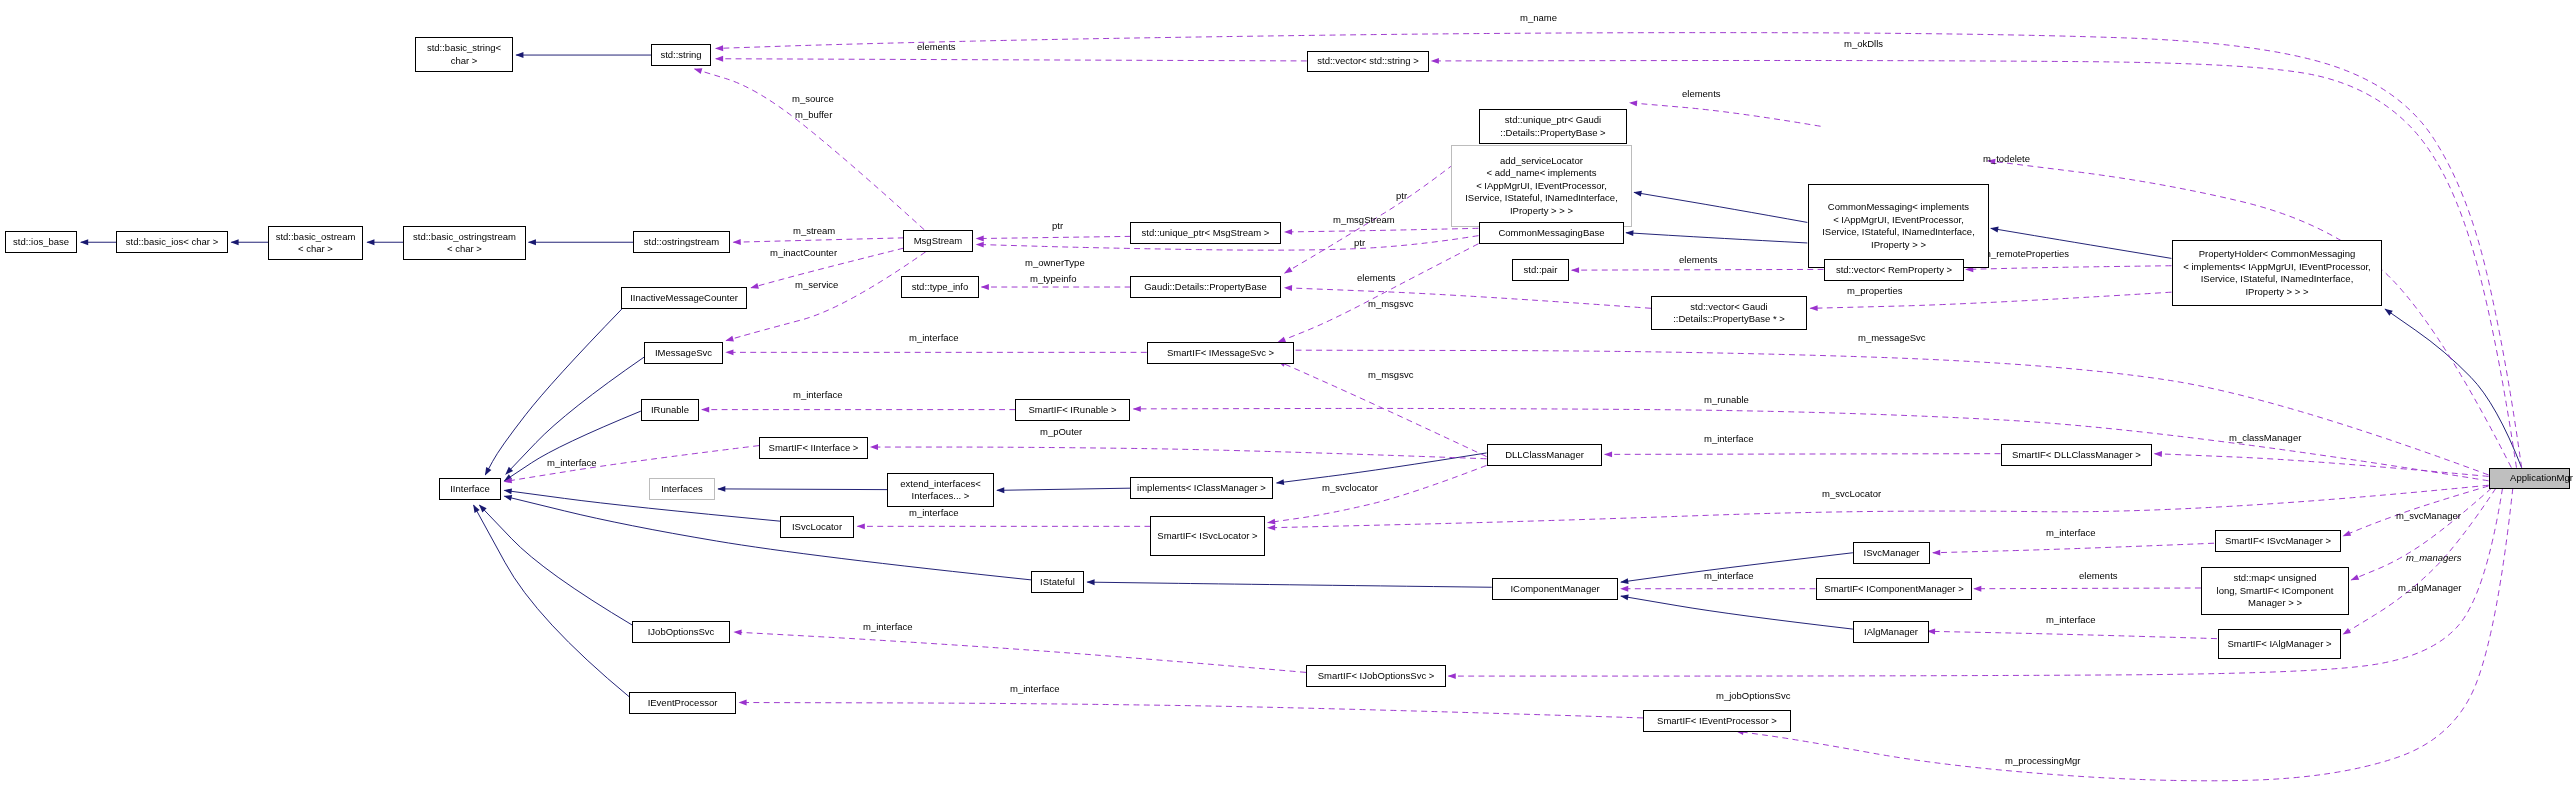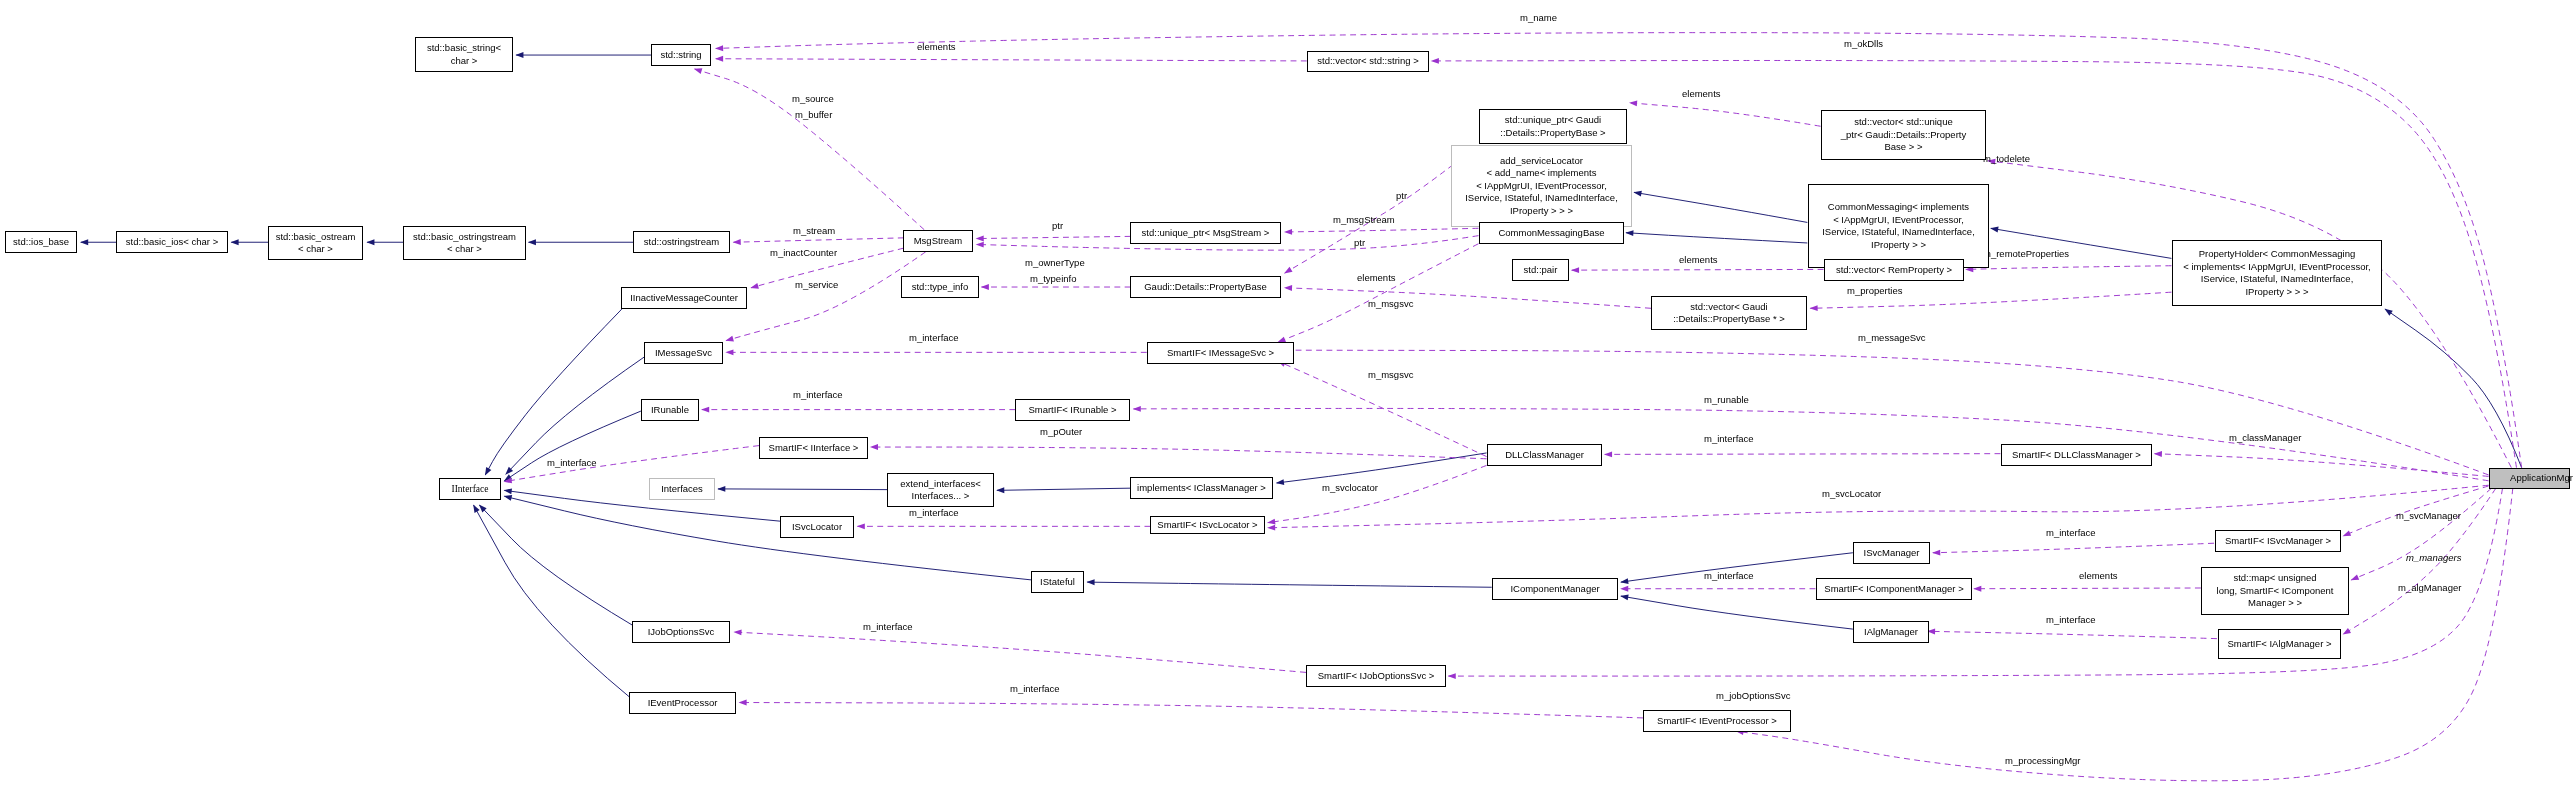--- a/index.html
+++ b/index.html
@@ -142,23 +142,20 @@
 &lt; char &gt;</div>
     <div class="node" style="left: 403px; top: 226px; width: 123px; height: 34px;">std::basic_ostringstream
 &lt; char &gt;</div>
     <div class="node" style="left: 633px; top: 231px; width: 97px; height: 22px;">std::ostringstream</div>
     <div class="node" style="left: 415px; top: 37px; width: 98px; height: 35px;">std::basic_string&lt;
 char &gt;</div>
     <div class="node" style="left: 651px; top: 44px; width: 60px; height: 22px;">std::string</div>
     <div class="node" style="left: 1307px; top: 51px; width: 122px; height: 21px;">std::vector&lt; std::string &gt;</div>
     <div class="node" style="left: 1479px; top: 84px; width: 148px; height: 35px; margin-top: 25px;">std::unique_ptr&lt; Gaudi
 ::Details::PropertyBase &gt;</div>
-    <div class="node" style="left: 1821px; top: 110px; width: 165px; height: 50px;">std::vector&lt; std::unique
-_ptr&lt; Gaudi::Details::Property
-Base &gt; &gt;</div>
     <div class="node template" style="left: 1451px; top: 145px; width: 181px; height: 82px;">add_serviceLocator
 &lt; add_name&lt; implements
 &lt; IAppMgrUI, IEventProcessor,
 IService, IStateful, INamedInterface,
 IProperty &gt; &gt; &gt;</div>
     <div class="node" style="left: 1808px; top: 184px; width: 181px; height: 84px;">CommonMessaging&lt; implements
 &lt; IAppMgrUI, IEventProcessor,
 IService, IStateful, INamedInterface,
 IProperty &gt; &gt;</div>
     <div class="node" style="left: 1479px; top: 222px; width: 145px; height: 22px;">CommonMessagingBase</div>
@@ -173,30 +170,30 @@
     <div class="node" style="left: 621px; top: 287px; width: 126px; height: 22px;">IInactiveMessageCounter</div>
     <div class="node" style="left: 1512px; top: 259px; width: 57px; height: 22px;">std::pair</div>
     <div class="node" style="left: 1824px; top: 259px; width: 140px; height: 22px;">std::vector&lt; RemProperty &gt;</div>
     <div class="node" style="left: 1651px; top: 296px; width: 156px; height: 34px;">std::vector&lt; Gaudi
 ::Details::PropertyBase * &gt;</div>
     <div class="node" style="left: 644px; top: 342px; width: 79px; height: 22px;">IMessageSvc</div>
     <div class="node" style="left: 1147px; top: 342px; width: 147px; height: 22px;">SmartIF&lt; IMessageSvc &gt;</div>
     <div class="node" style="left: 641px; top: 399px; width: 58px; height: 22px;">IRunable</div>
     <div class="node" style="left: 1015px; top: 399px; width: 115px; height: 22px;">SmartIF&lt; IRunable &gt;</div>
     <div class="node" style="left: 759px; top: 437px; width: 109px; height: 22px;">SmartIF&lt; IInterface &gt;</div>
-    <div class="node" style="left: 439px; top: 478px; width: 62px; height: 22px; font-family: Liberation Serif, serif;">IInterface</div>
+    <div class="node" style="left: 439px; top: 478px; width: 62px; height: 22px;">IInterface</div>
     <div class="node template" style="left: 649px; top: 478px; width: 66px; height: 22px;">Interfaces</div>
     <div class="node" style="left: 887px; top: 473px; width: 107px; height: 34px;">extend_interfaces&lt;
 Interfaces... &gt;</div>
     <div class="node" style="left: 1130px; top: 477px; width: 143px; height: 22px;">implements&lt; IClassManager &gt;</div>
     <div class="node" style="left: 1487px; top: 444px; width: 115px; height: 22px;">DLLClassManager</div>
     <div class="node" style="left: 2001px; top: 444px; width: 151px; height: 22px;">SmartIF&lt; DLLClassManager &gt;</div>
     <div class="node highlight" style="left: 2489px; top: 468px; width: 81px; height: 20.6px; padding-left: 24px;">ApplicationMgr</div>
     <div class="node" style="left: 780px; top: 516px; width: 74px; height: 22px;">ISvcLocator</div>
-    <div class="node" style="left: 1150px; top: 516px; width: 115px; height: 18px;">SmartIF&lt; ISvcLocator &gt;</div>
+    <div class="node" style="left: 1150px; top: 516px; width: 115px; height: 40px;">SmartIF&lt; ISvcLocator &gt;</div>
     <div class="node" style="left: 1031px; top: 571px; width: 53px; height: 22px;">IStateful</div>
     <div class="node" style="left: 1492px; top: 578px; width: 126px; height: 22px;">IComponentManager</div>
     <div class="node" style="left: 1816px; top: 578px; width: 156px; height: 22px;">SmartIF&lt; IComponentManager &gt;</div>
     <div class="node" style="left: 1853px; top: 542px; width: 77px; height: 22px;">ISvcManager</div>
     <div class="node" style="left: 2215px; top: 530px; width: 126px; height: 22px;">SmartIF&lt; ISvcManager &gt;</div>
     <div class="node" style="left: 2201px; top: 567px; width: 148px; height: 48px;">std::map&lt; unsigned
 long, SmartIF&lt; IComponent
 Manager &gt; &gt;</div>
     <div class="node" style="left: 1853px; top: 621px; width: 76px; height: 22px;">IAlgManager</div>
     <div class="node" style="left: 2218px; top: 629px; width: 123px; height: 30px;">SmartIF&lt; IAlgManager &gt;</div>

